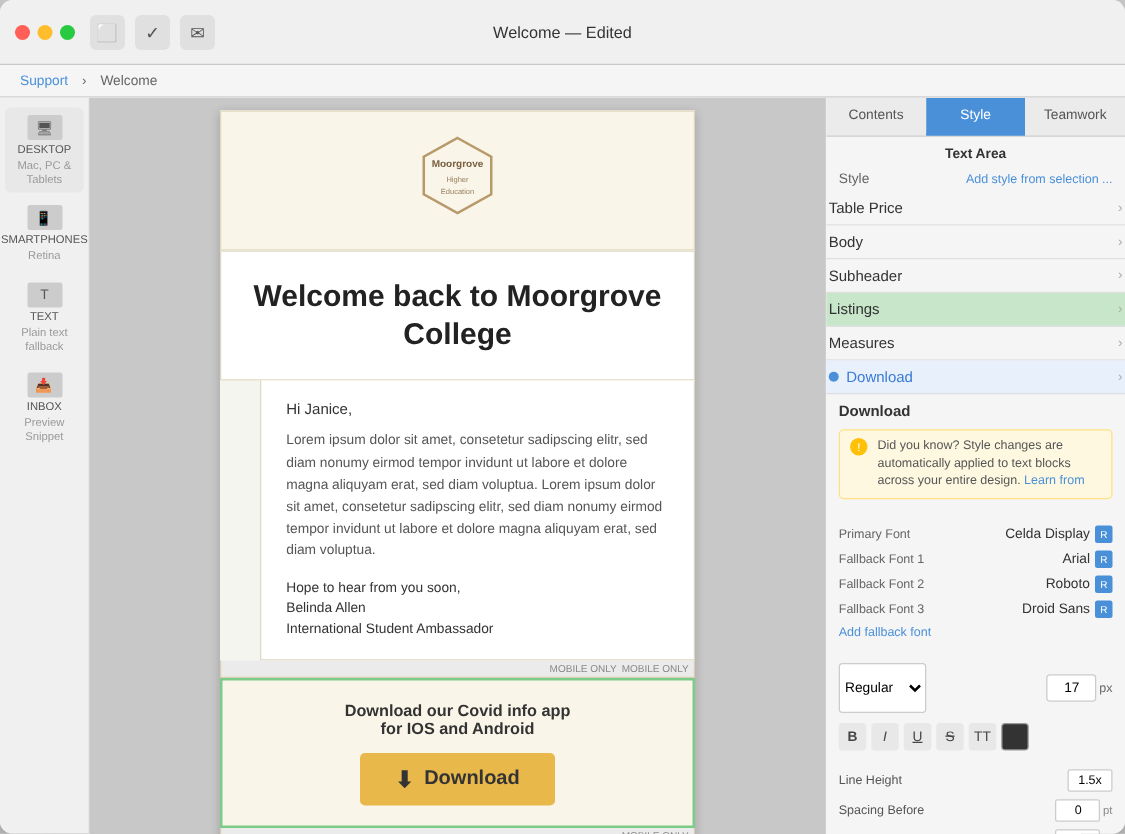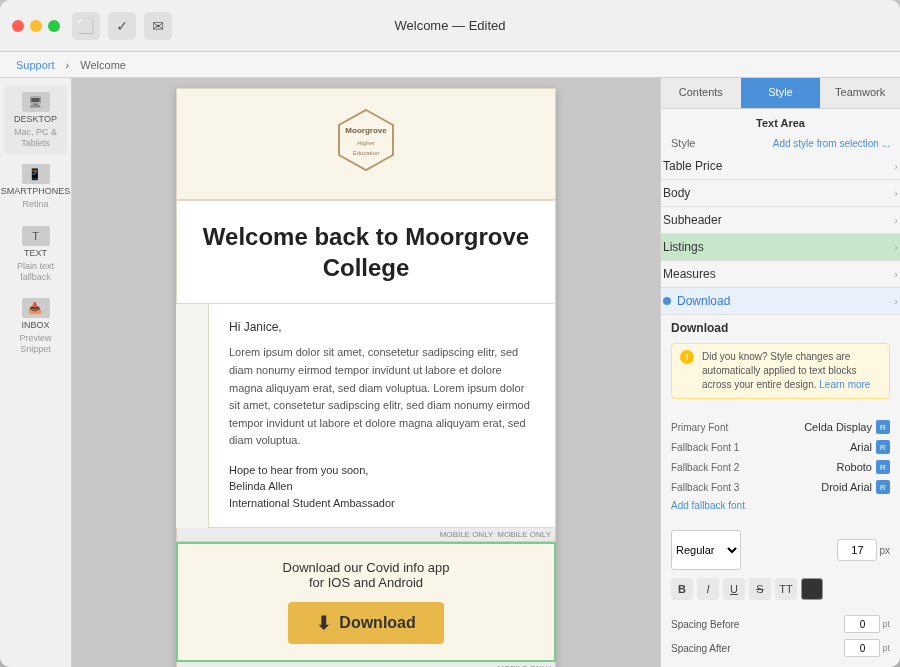--- a/index.html
+++ b/index.html
@@ -230,21 +230,21 @@
       line-height: 1.5;
     }
     .download-section {
       background: #f9f5e8;
       border: 1px solid #e0d8c0;
       padding: 16px 20px;
       text-align: center;
     }
     .download-title {
       font-size: 13px;
-      font-weight: normal;
+      font-weight: bold;
       color: #333;
       margin-bottom: 12px;
     }
     .download-btn {
       background: #e8b84b;
       border: none;
       border-radius: 4px;
       padding: 10px 28px;
       font-size: 16px;
       font-weight: bold;
@@ -617,21 +617,21 @@
           </div>
           <span class="chevron">›</span>
         </div>
       </div>
 
       <div class="selected-style-label">Download</div>
 
       <div class="info-box">
         <div class="info-row">
           <span class="info-icon">!</span>
-          <span>Did you know? Style changes are automatically applied to text blocks across your entire design. <a>Learn more</a></span>
+          <span>Did you know? Style changes are automatically applied to text blocks across your entire design. <a>Learn from</a></span>
         </div>
       </div>
 
       <div class="section-divider"></div>
 
       <div class="font-section">
         <div class="font-row">
           <span class="font-label">Primary Font</span>
           <div style="display:flex;align-items:center">
             <span class="font-value">Celda Display</span>
@@ -648,21 +648,21 @@
         <div class="font-row">
           <span class="font-label">Fallback Font 2</span>
           <div style="display:flex;align-items:center">
             <span class="font-value">Roboto</span>
             <div class="font-btn">R</div>
           </div>
         </div>
         <div class="font-row">
           <span class="font-label">Fallback Font 3</span>
           <div style="display:flex;align-items:center">
-            <span class="font-value">Droid Arial</span>
+            <span class="font-value">Droid Sans</span>
             <div class="font-btn">R</div>
           </div>
         </div>
         <div class="add-fallback-link">Add fallback font</div>
       </div>
 
       <div class="section-divider"></div>
 
       <div class="formatting-row">
         <select style="font-size:11px;border:1px solid #ccc;border-radius:3px;height:40px;width:70px;background:white">
@@ -680,20 +680,26 @@
         <div class="fmt-btn italic">I</div>
         <div class="fmt-btn" style="text-decoration:underline">U</div>
         <div class="fmt-btn" style="text-decoration:line-through">S</div>
         <div class="fmt-btn">TT</div>
         <div class="color-swatch"></div>
       </div>
 
       <div class="section-divider"></div>
 
       <div class="spacing-row">
+        <span>Line Height</span>
+        <div class="spacing-val">
+          <input class="spacing-input" type="text" value="1.5x" style="">
+        </div>
+      </div>
+      <div class="spacing-row">
         <span>Spacing Before</span>
         <div class="spacing-val">
           <input class="spacing-input" type="text" value="0" style="">
           <span class="spacing-unit">pt</span>
         </div>
       </div>
       <div class="spacing-row">
         <span>Spacing After</span>
         <div class="spacing-val">
           <input class="spacing-input" type="text" value="0" style="">

